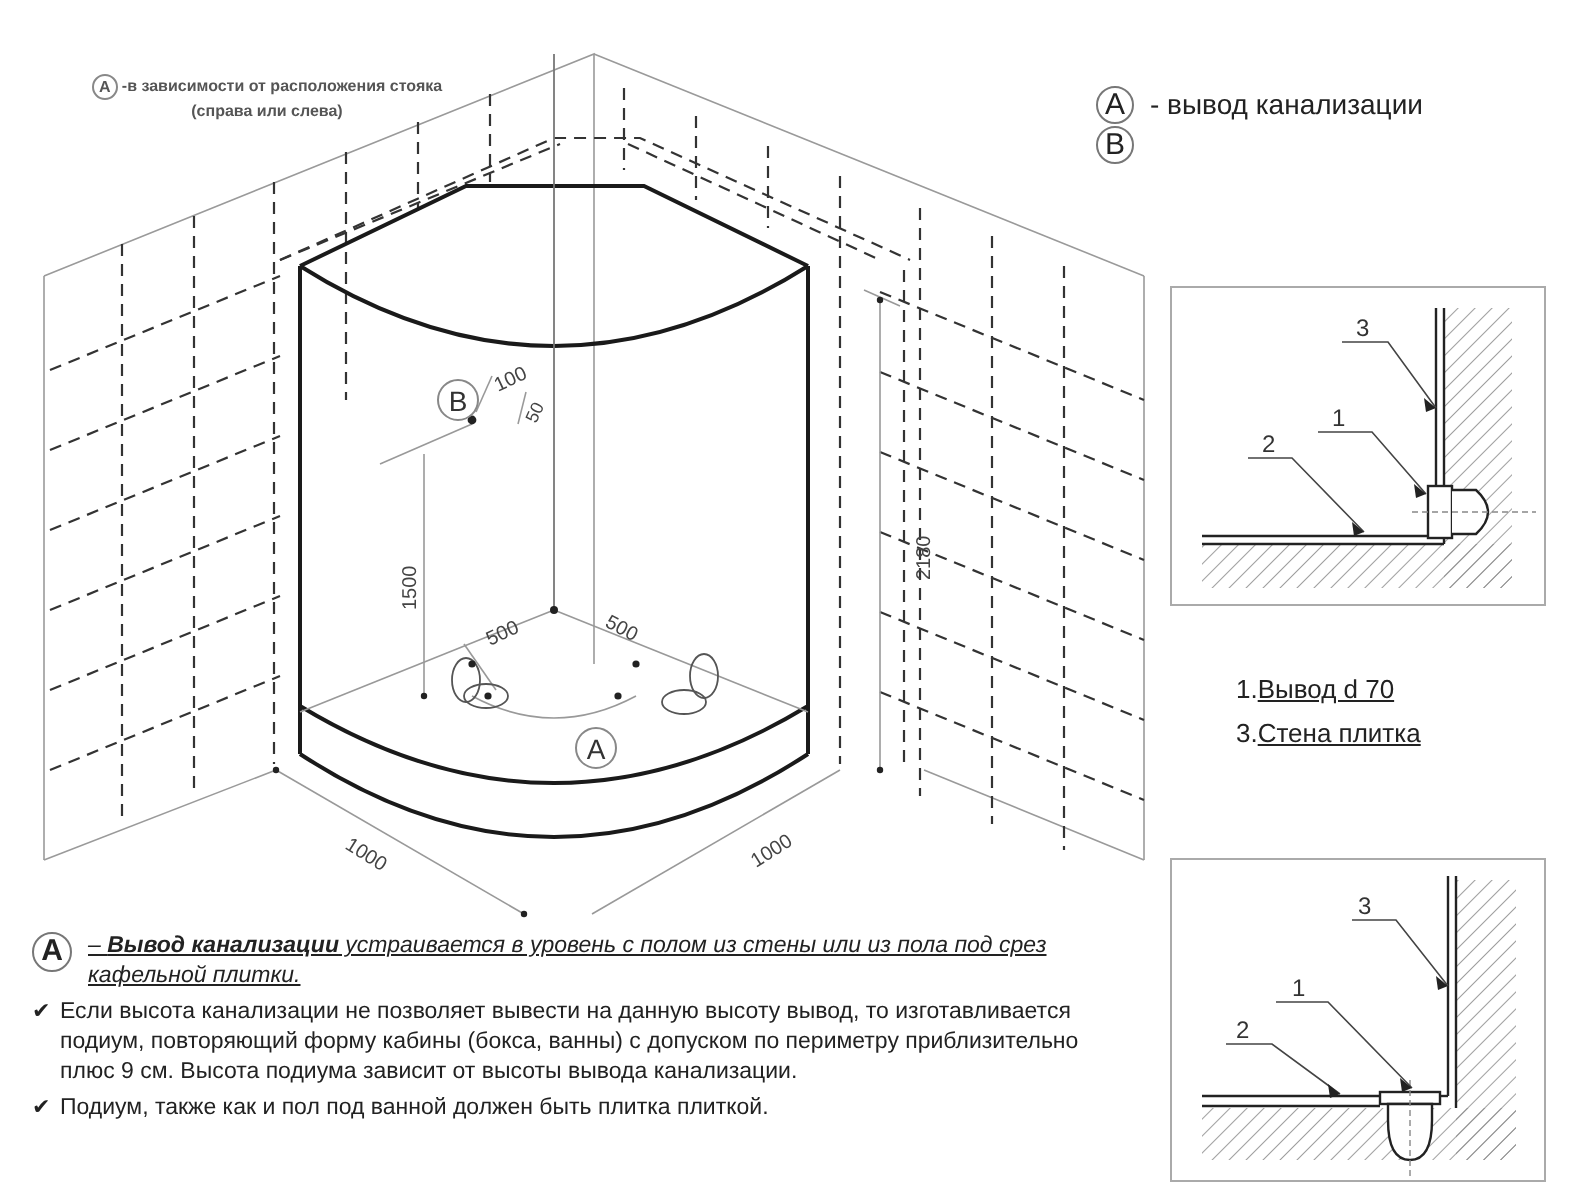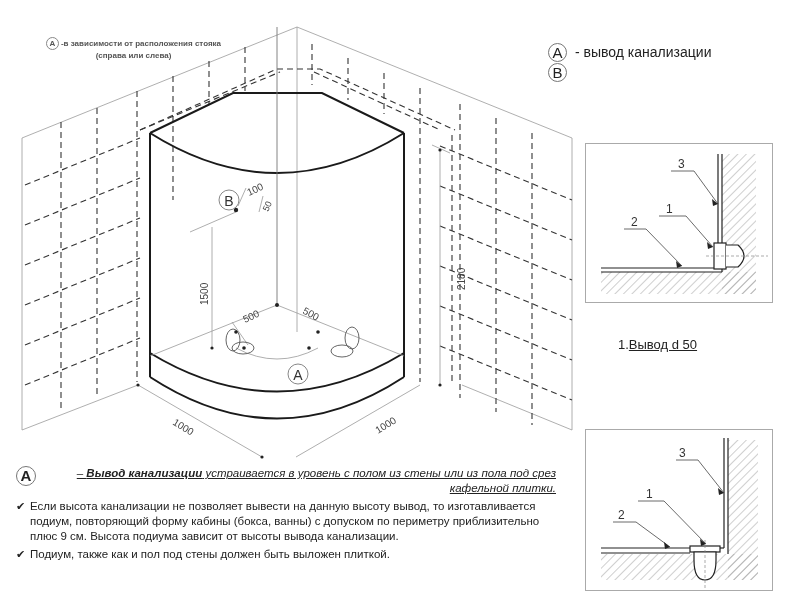--- a/index.html
+++ b/index.html
@@ -9,21 +9,21 @@
   .note-top{left:36px;top:37px;font-size:8px;color:#555;line-height:12px;text-align:center;width:195px;font-weight:bold;}
   .note-top .circ{display:inline-block;width:11px;height:11px;border:1px solid #888;border-radius:50%;font-size:8px;line-height:11px;text-align:center;margin-right:2px;vertical-align:middle;}
   .legend{left:548px;top:41px;font-size:14px;color:#222;line-height:22px;}
   .legend .row{display:flex;align-items:center;}
   .legend .circ{display:inline-block;width:17px;height:17px;border:1px solid #777;border-radius:50%;font-size:15px;line-height:17px;text-align:center;margin-right:8px;}
   .detail-list{left:618px;top:334px;font-size:13px;line-height:22px;color:#222;}
   .detail-list .lbl{text-decoration:underline;}
   .bottom{left:16px;top:466px;width:540px;font-size:11.5px;line-height:15px;color:#222;}
   .bottom .headrow{display:flex;align-items:flex-start;}
   .bottom .bigA{display:inline-block;width:18px;height:18px;border:1px solid #777;border-radius:50%;font-size:15px;font-weight:bold;line-height:18px;text-align:center;margin-right:8px;flex:none;}
-  .bottom .headtxt{font-style:italic;text-decoration:underline;text-align:right;}
+  .bottom .headtxt{font-style:italic;text-decoration:underline;}
   .bottom .headtxt b{font-weight:bold;}
   .bottom .check{display:flex;margin-top:3px;}
   .bottom .check .mark{width:14px;flex:none;font-size:11px;}
   .detail-box{border:1.5px solid #aaa;}
 </style>
 </head>
 <body>
 
 <svg class="abs" style="left:0;top:0" width="580" height="460" viewBox="0 0 580 460">
   <g fill="none" stroke="#9a9a9a" stroke-width="0.8">
@@ -185,21 +185,22 @@
     <polygon points="96,122 90,117 91,124"></polygon>
   </g>
   <g font-family="Liberation Serif, serif" font-size="12" fill="#333">
     <text x="92" y="24">3</text>
     <text x="80" y="69">1</text>
     <text x="45" y="82">2</text>
   </g>
 </svg>
 
 <div class="abs detail-list">
-  <div><span>1.</span><span class="lbl">Вывод d 50</span></div>
+  <div><span>1.</span><span class="lbl">Вывод d 70</span></div>
+  <div><span>3.</span><span class="lbl">Стена плитка</span></div>
 </div>
 
 <svg class="abs detail-box" style="left:585px;top:429px" width="186" height="160" viewBox="0 0 186 160">
   <defs>
     <pattern id="hatch2" width="6" height="6" patternUnits="userSpaceOnUse" patternTransform="rotate(45)">
       <line x1="0" y1="0" x2="0" y2="6" stroke="#888" stroke-width="0.8"></line>
     </pattern>
   </defs>
   <rect x="142" y="10" width="30" height="140" fill="url(#hatch2)"></rect>
   <rect x="15" y="124" width="157" height="26" fill="url(#hatch2)"></rect>
@@ -234,15 +235,15 @@
   <div class="headrow">
     <span class="bigA">A</span>
     <span class="headtxt"><span>– </span><b>Вывод канализации</b><span> устраивается в уровень с полом из стены или из пола под срез кафельной плитки.</span></span>
   </div>
   <div class="check">
     <span class="mark">✔</span>
     <span>Если высота канализации не позволяет вывести на данную высоту вывод, то изготавливается подиум, повторяющий форму кабины (бокса, ванны) с допуском по периметру приблизительно плюс 9 см. Высота подиума зависит от высоты вывода канализации.</span>
   </div>
   <div class="check">
     <span class="mark">✔</span>
-    <span>Подиум, также как и пол под стены должен быть выложен плиткой.</span>
+    <span>Подиум, также как и пол под ванной должен быть плитка плиткой.</span>
   </div>
 </div>
 
 </body></html>

